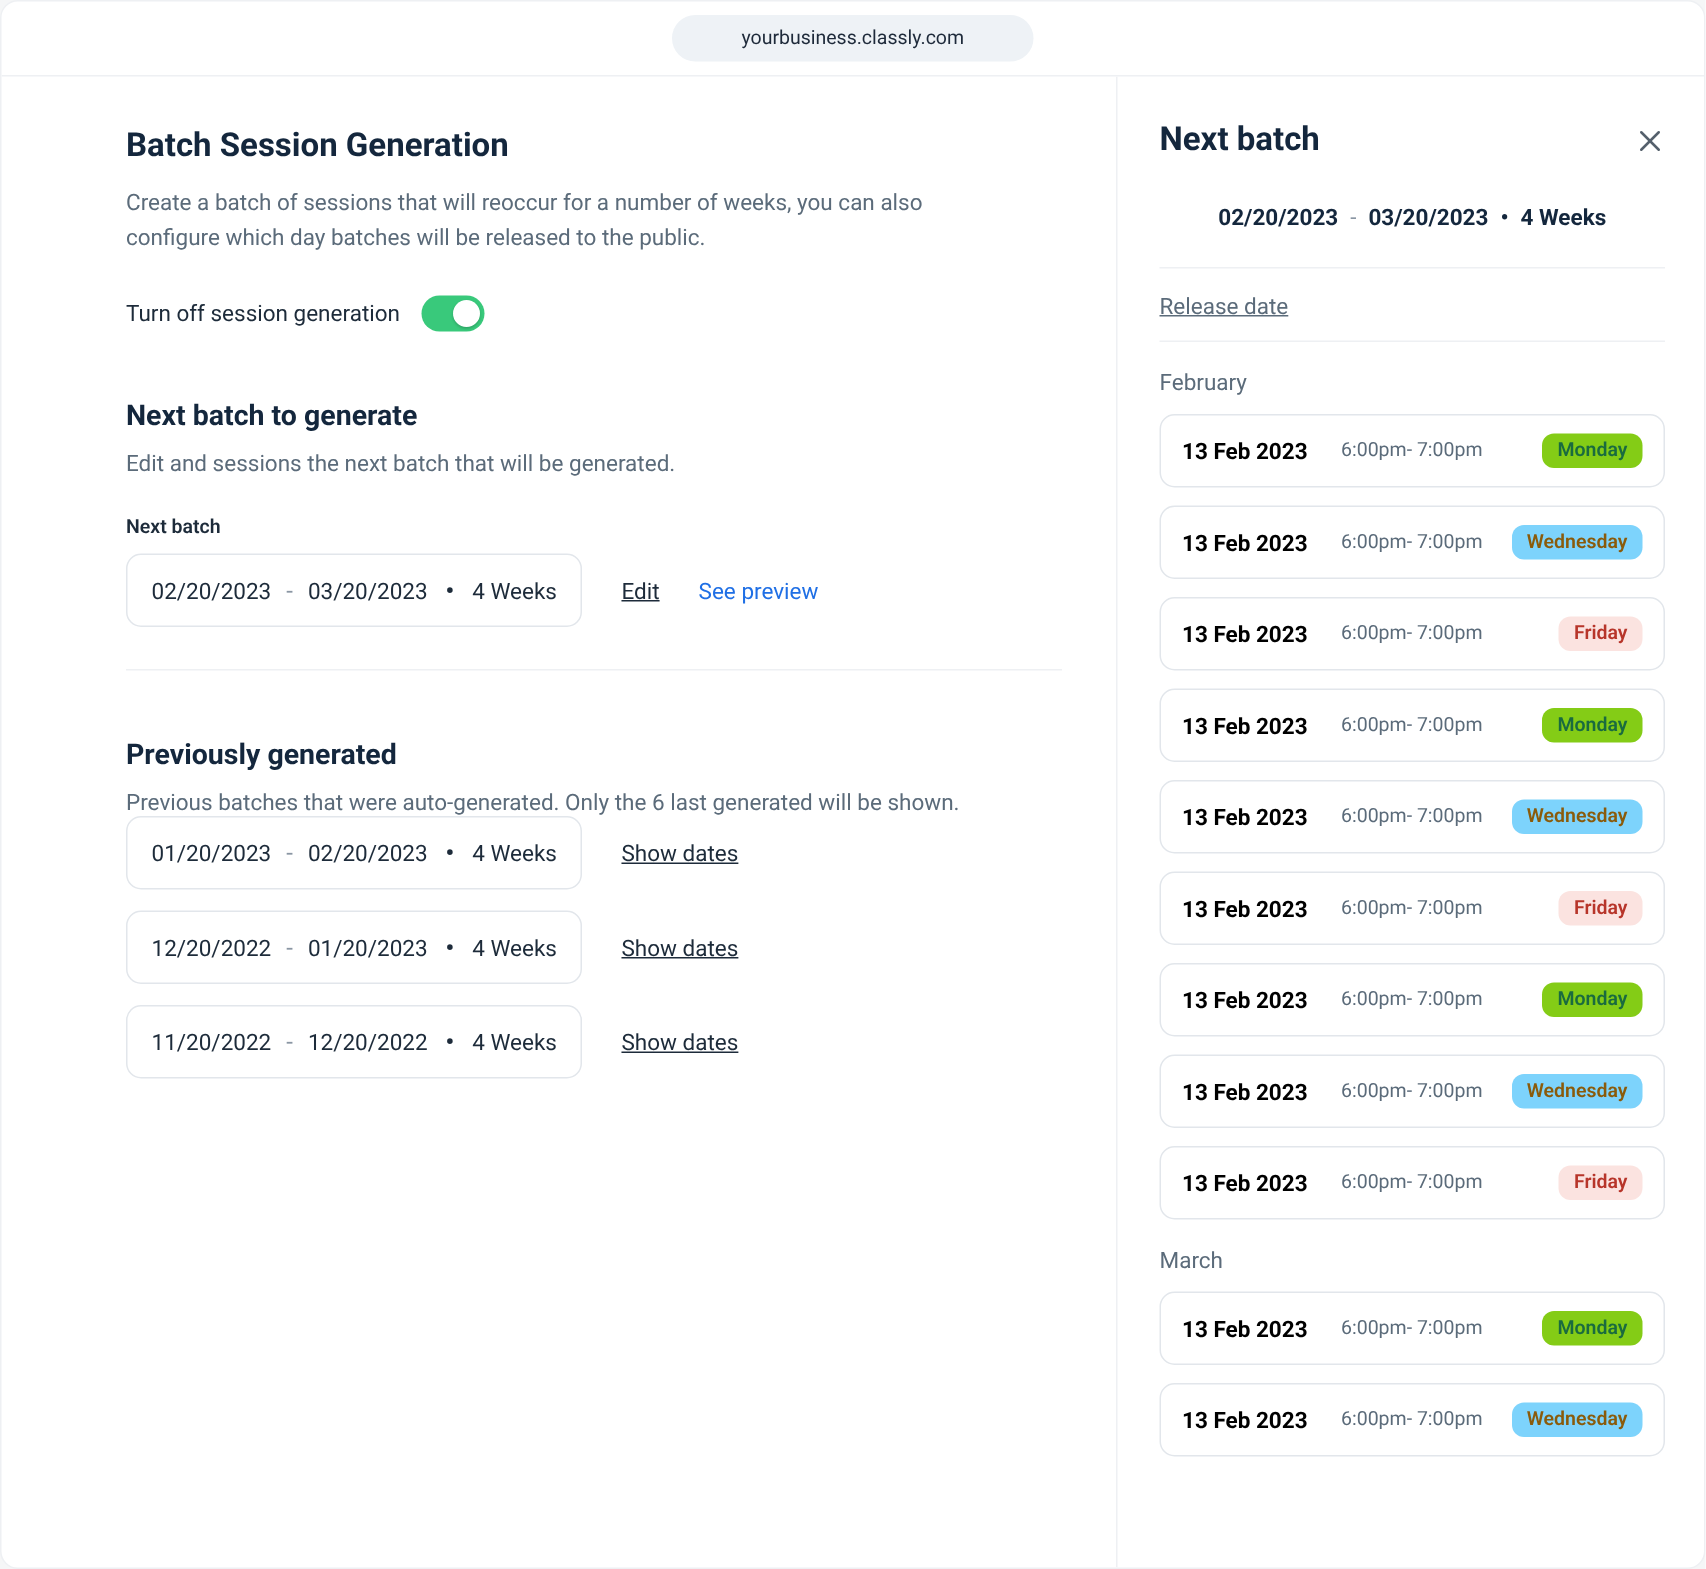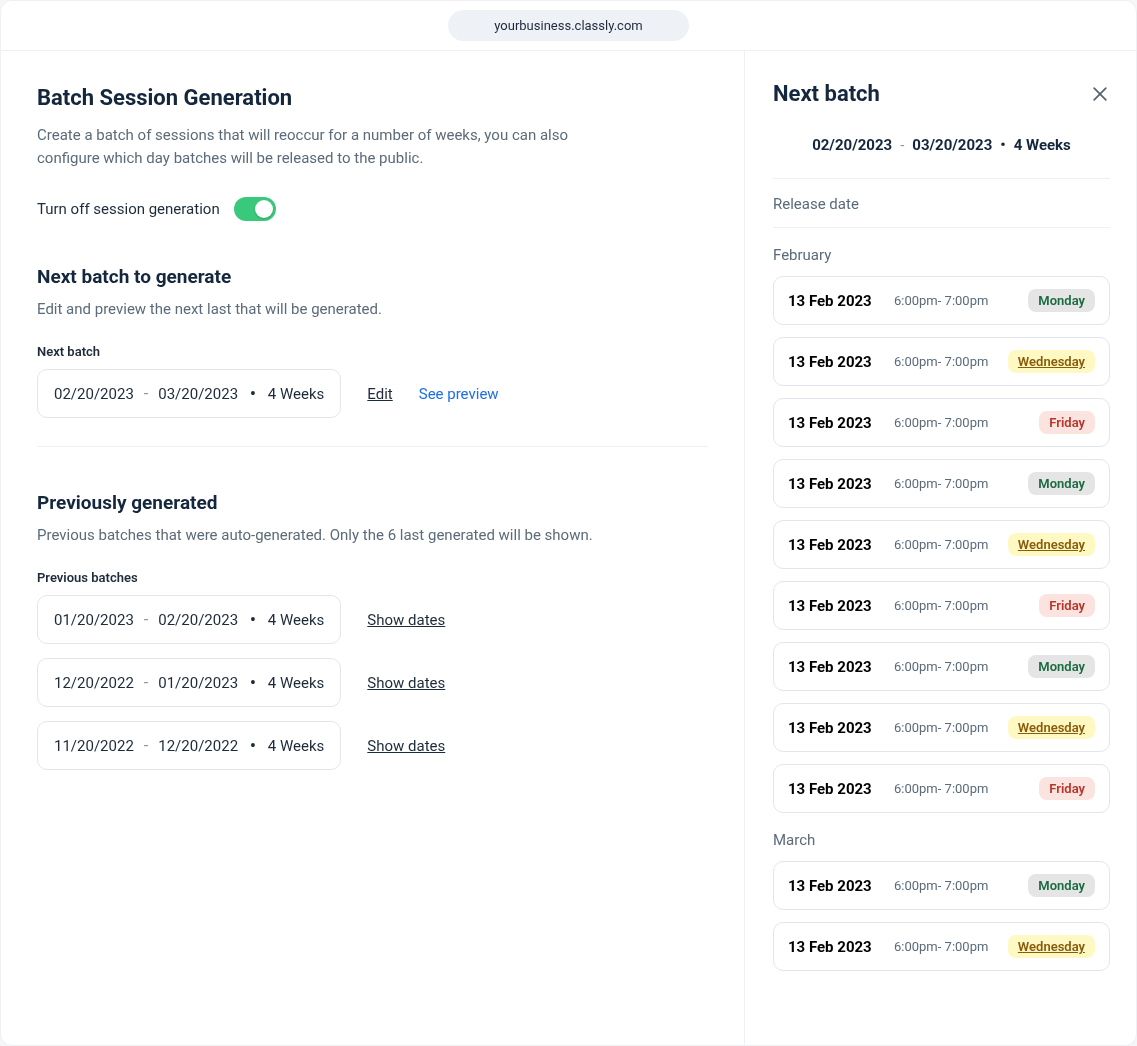--- a/index.html
+++ b/index.html
@@ -33,20 +33,21 @@
     background: #eef2f6;
     color: #1e2a3a;
     font-size: 13px;
     padding: 8px 46px;
     border-radius: 999px;
   }
   .content {
     flex: 1;
     display: flex;
     overflow: hidden;
+    padding-left: 47px;
   }
   .main {
     flex: 1;
     padding: 34px 36px 24px 36px;
     overflow-y: auto;
   }
   .h1 {
     font-size: 22px;
     font-weight: 700;
     color: #14273d;
@@ -188,20 +189,21 @@
     color: #14273d;
     margin-bottom: 24px;
   }
   .sp-range .dash { color: #8a96a3; font-weight: 400; margin: 0 8px; }
   .sp-range .dot { margin: 0 8px; }
   .sp-divider { border: none; border-top: 1px solid #eef0f3; margin-bottom: 16px; }
   .sp-label {
     font-size: 15px;
     color: #5b6b7a;
     margin-bottom: 14px;
+    text-decoration: underline;
   }
   .release-pill {
     border: 1px solid #e2e6eb;
     border-radius: 999px;
     padding: 12px 18px;
     text-align: center;
     font-size: 15px;
     font-weight: 600;
     color: #14273d;
     margin-bottom: 26px;
@@ -231,22 +233,22 @@
     font-size: 13px;
     color: #5b6b7a;
     flex: 1;
   }
   .badge {
     font-size: 13px;
     font-weight: 600;
     padding: 4px 10px;
     border-radius: 8px;
   }
-  .badge.mon { background: #e5e5e5; color: #1a6b3f; }
-  .badge.wed { background: #fef9c3; color: #8a5b0b; text-decoration: underline; }
+  .badge.mon { background: #84cc16; color: #1a6b3f; }
+  .badge.wed { background: #7dd3fc; color: #8a5b0b; }
   .badge.fri { background: #fbe3e0; color: #b7352a; }
 </style>
 </head>
 <body>
 
 <div class="window">
   <div class="titlebar">
     <div class="url-pill">yourbusiness.classly.com</div>
   </div>
   <div class="content">
@@ -256,40 +258,39 @@
 
       <div class="toggle-row">
         <div class="toggle-label">Turn off session generation</div>
         <div class="toggle">
           <div class="knob"></div>
         </div>
       </div>
 
       <div class="section">
         <div class="h2">Next batch to generate</div>
-        <div class="subdesc">Edit and preview the next last that will be generated.</div>
+        <div class="subdesc">Edit and sessions the next batch that will be generated.</div>
         <div class="field-label">Next batch</div>
         <div class="batch-row">
           <div class="batch-pill">
             <span class="date">02/20/2023</span>
             <span class="dash">-</span>
             <span class="date">03/20/2023</span>
             <span class="dot">•</span>
             <span class="weeks">4 Weeks</span>
           </div>
           <span class="link-underline">Edit</span>
           <span class="link-blue">See preview</span>
         </div>
         <hr class="divider">
       </div>
 
       <div class="section">
         <div class="h2">Previously generated</div>
         <div class="subdesc">Previous batches that were auto-generated. Only the 6 last generated will be shown.</div>
-        <div class="field-label">Previous batches</div>
         <div id="previous-list">
             <div class="batch-row" style="margin-bottom: 14px;">
               <div class="batch-pill">
                 <span class="date">01/20/2023</span>
                 <span class="dash">-</span>
                 <span class="date">02/20/2023</span>
                 <span class="dot">•</span>
                 <span class="weeks">4 Weeks</span>
               </div>
               <span class="link-underline">Show dates</span>

